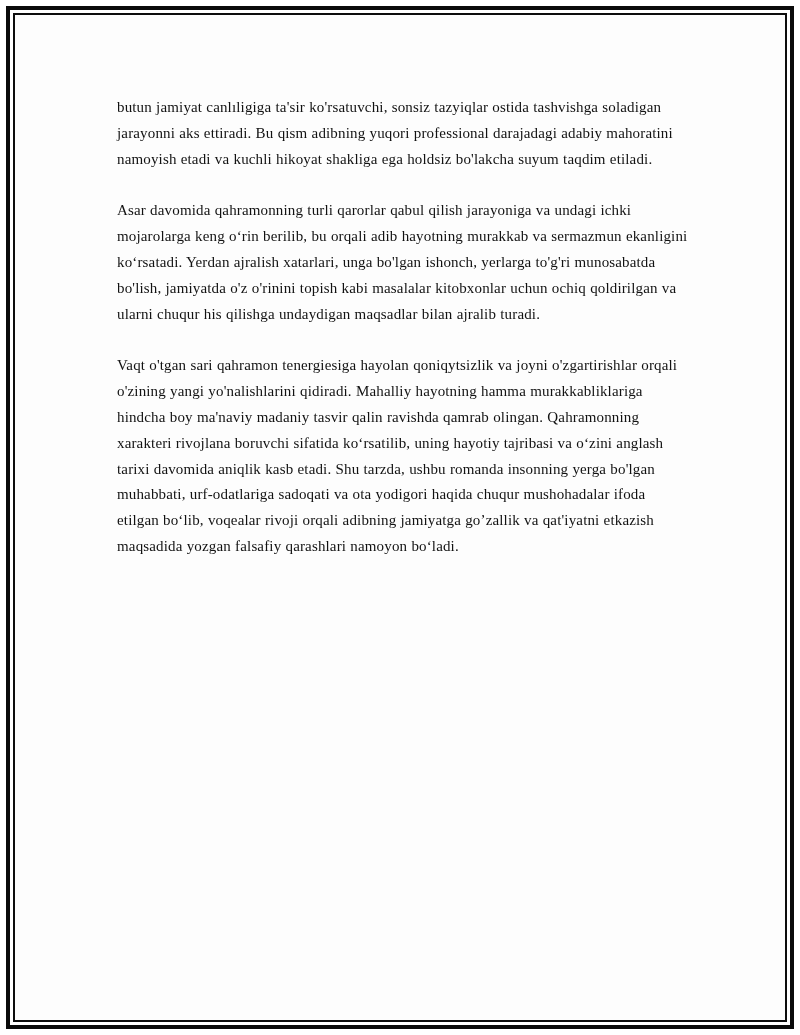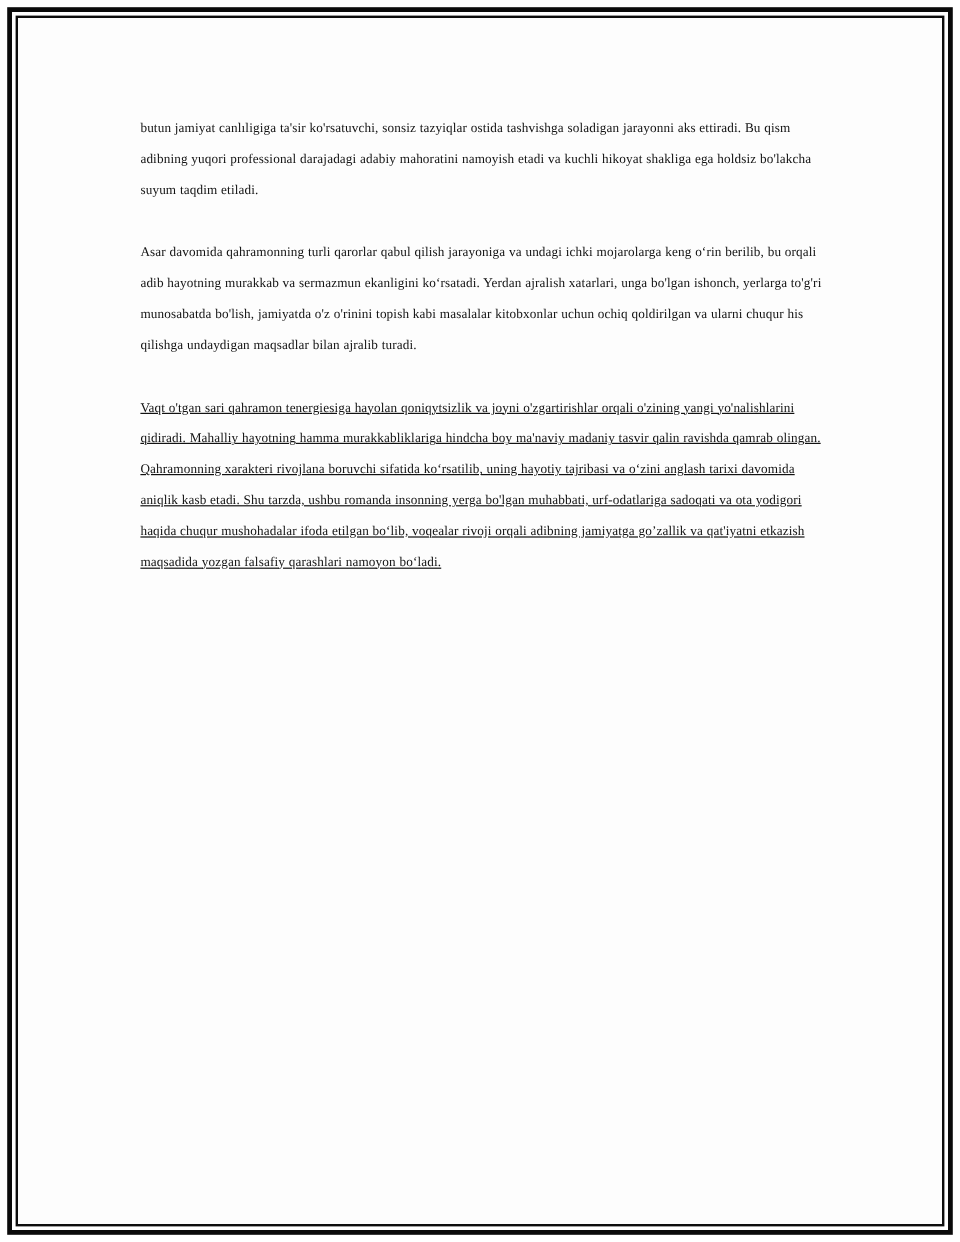--- a/index.html
+++ b/index.html
@@ -47,30 +47,29 @@
 
   .doc-body {
     position: absolute;
     left: 102px;
     top: 80px;
     width: 572px;
   }
 
   .doc-paragraph {
     margin: 0 0 26px 0;
-    font-size: 11px;
+    font-size: 15px;
     line-height: 25.8px;
     color: #121212;
     text-align: left;
     letter-spacing: 0.01em;
     word-spacing: 0.02em;
   }
   .doc-paragraph:last-child {
     margin-bottom: 0;
-    text-decoration: underline;
   }
 </style>
 </head>
 <body>
 
 <div class="page-frame">
   <div class="page-frame-inner">
     <div class="page-sheet">
 
       <div class="doc-body">

